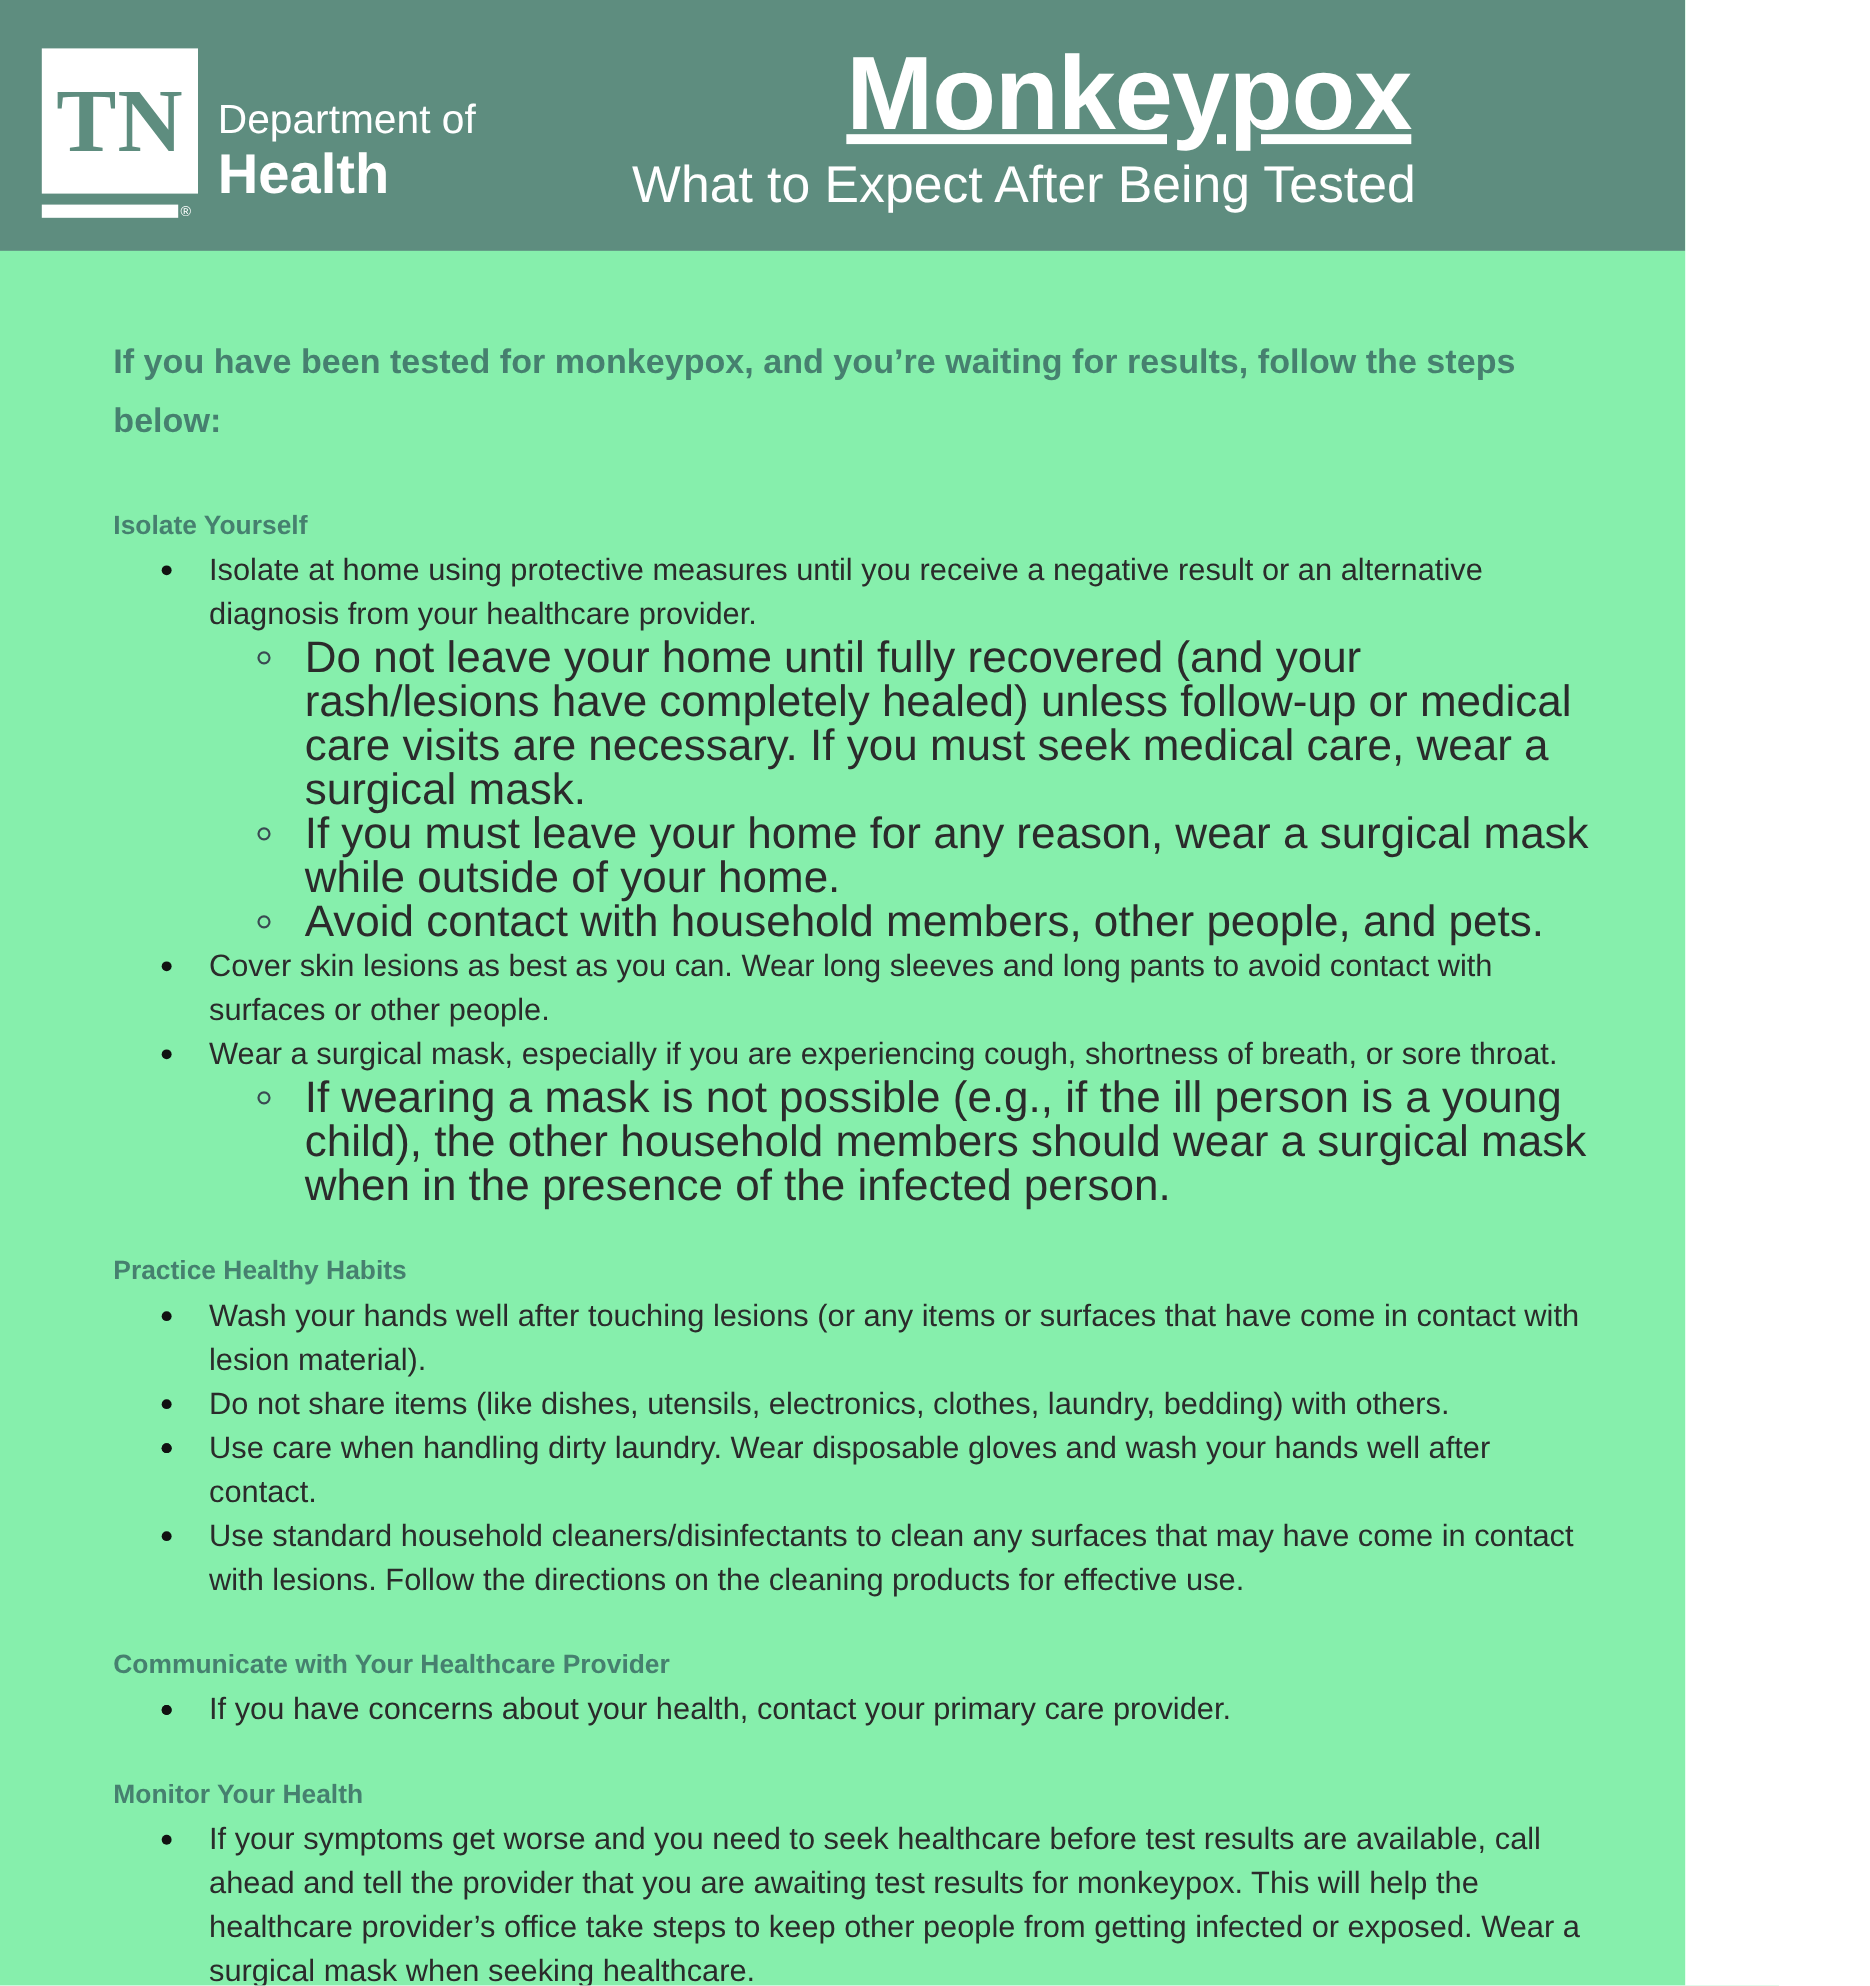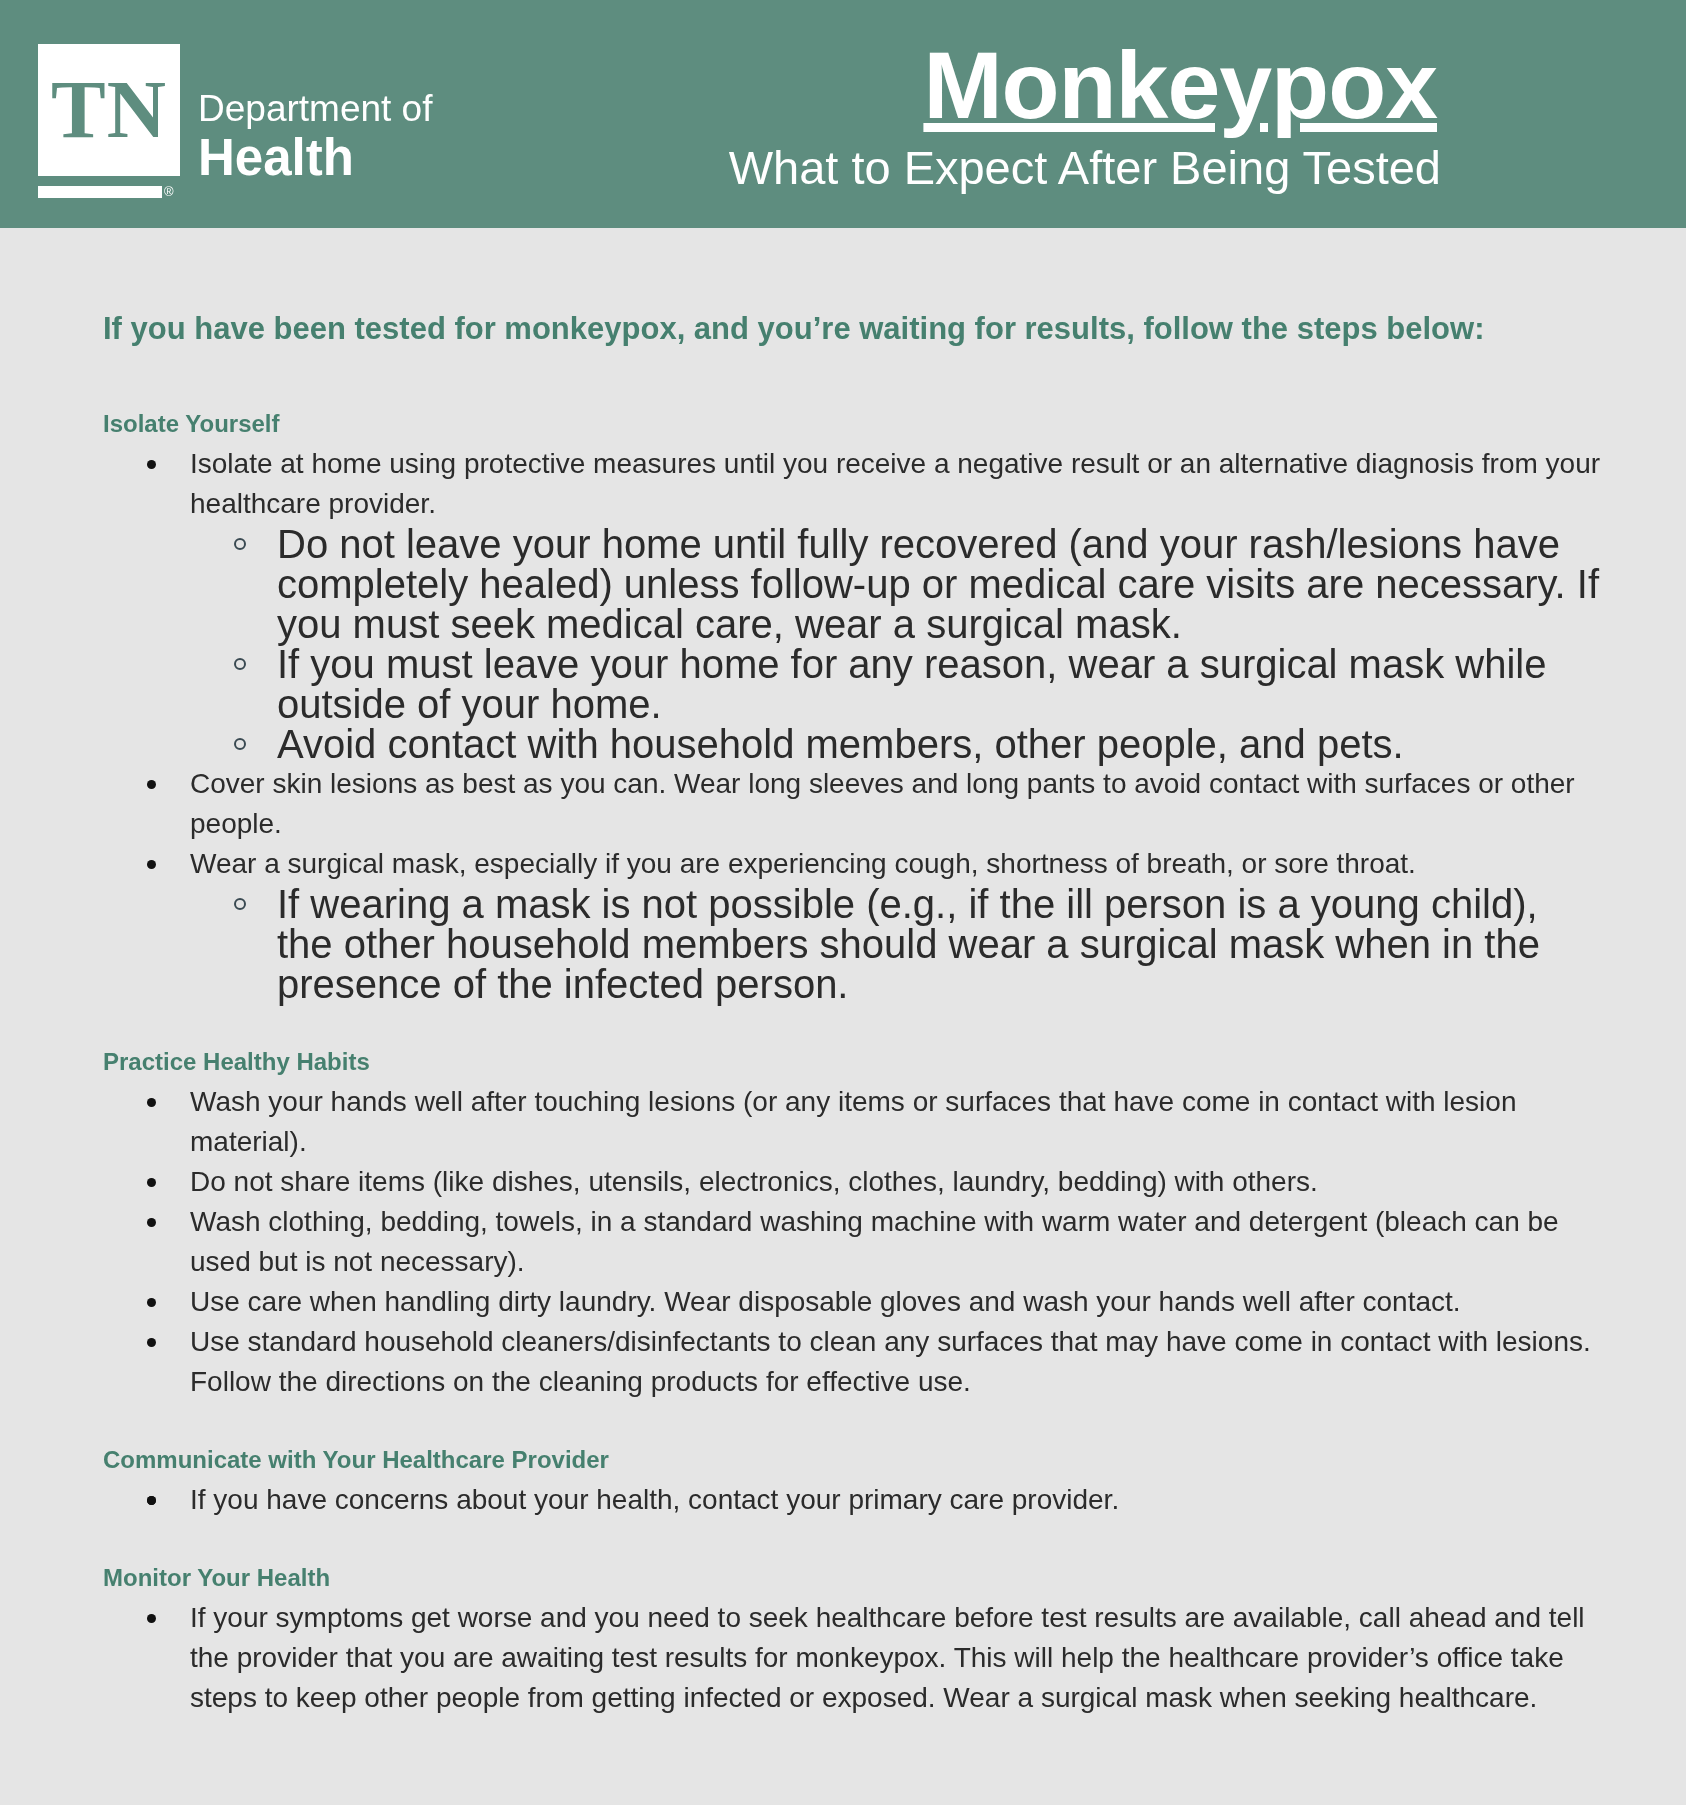--- a/index.html
+++ b/index.html
@@ -3,21 +3,21 @@
 <meta charset="utf-8">
 <style>
   :root{
     --header-bg:#5E8D7F;
     --accent:#46806F;
     --body-text:#2B2B2B;
     --header-text:#FFFFFF;
   }
   html,body{margin:0;padding:0;background:#fff;}
   .page{
-    width:1686px;height:1805px;background:#e5e5e5;overflow:hidden;position:relative;
+    width:1532px;height:1805px;background:#86efac;overflow:hidden;position:relative;
     font-family:"Liberation Sans","DejaVu Sans",sans-serif;
   }
   
   .hdr{
     height:228px;background:var(--header-bg);color:var(--header-text);
     display:flex;justify-content:space-between;align-items:flex-start;
     padding:44px 245px 0 38px;box-sizing:border-box;
   }
   .logo{display:flex;align-items:flex-start;}
   .tn-box{
@@ -102,21 +102,21 @@
             <li class="li1"><span class="m1"></span><span class="txt">Wear a surgical mask, especially if you are experiencing cough, shortness of breath, or sore throat.</span><ul class="l2">
                 <li class="li2"><span class="m2"></span><span class="txt">If wearing a mask is not possible (e.g., if the ill person is a young child), the other household members should wear a surgical mask when in the presence of the infected person.</span></li>
               </ul></li>
           </ul>
         </section>
         <section class="section">
           <h2 class="h2">Practice Healthy Habits</h2>
           <ul class="l1">
             <li class="li1"><span class="m1"></span><span class="txt">Wash your hands well after touching lesions (or any items or surfaces that have come in contact with lesion material).</span></li>
             <li class="li1"><span class="m1"></span><span class="txt">Do not share items (like dishes, utensils, electronics, clothes, laundry, bedding) with others.</span></li>
-            <li class="li1"><span class="m1"></span><span class="txt">Wash clothing, bedding, towels, in a standard washing machine with warm water and detergent (bleach can be used but is not necessary).</span></li>
+            <li class="li1"><span class="m1"></span></li>
             <li class="li1"><span class="m1"></span><span class="txt">Use care when handling dirty laundry. Wear disposable gloves and wash your hands well after contact.</span></li>
             <li class="li1"><span class="m1"></span><span class="txt">Use standard household cleaners/disinfectants to clean any surfaces that may have come in contact with lesions. Follow the directions on the cleaning products for effective use.</span></li>
           </ul>
         </section>
         <section class="section">
           <h2 class="h2">Communicate with Your Healthcare Provider</h2>
           <ul class="l1">
             <li class="li1"><span class="m1"></span></li>
             <li class="li1"><span class="m1"></span><span class="txt">If you have concerns about your health, contact your primary care provider.</span></li>
           </ul>

